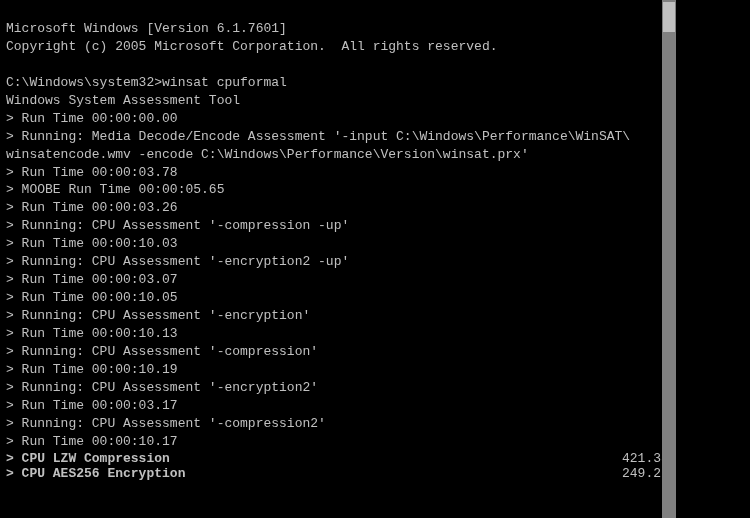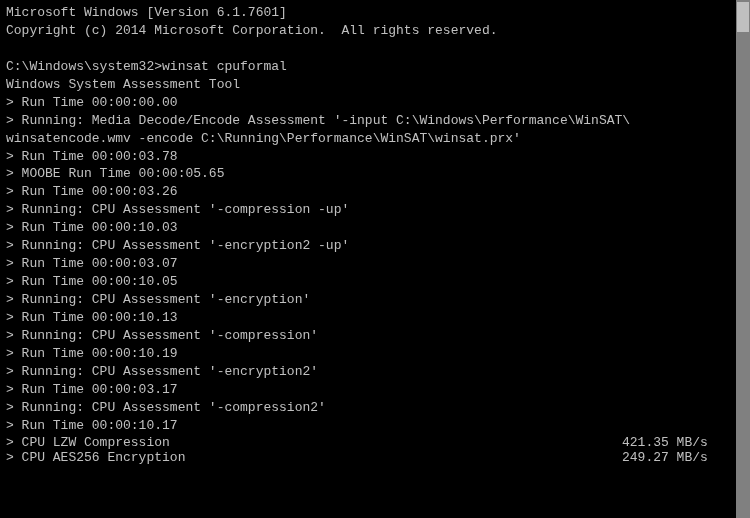--- a/index.html
+++ b/index.html
@@ -10,24 +10,24 @@
     body {
       width: 750px;
       height: 518px;
       background: #000;
       overflow: hidden;
       font-family: 'Courier New', Courier, monospace;
       font-size: 13px;
       color: #c0c0c0;
     }
     .terminal {
-      width: 750px;
+      width: 676px;
       height: 518px;
       background: #000;
-      padding: 4px 6px;
+      padding: 20px 6px;
       overflow: hidden;
       position: relative;
     }
     .scrollbar {
       position: absolute;
       right: 0;
       top: 0;
       width: 14px;
       height: 518px;
       background: #808080;
@@ -50,41 +50,42 @@
       white-space: pre;
       line-height: 1.38;
       color: #c0c0c0;
     }
     .two-col {
       display: flex;
       justify-content: space-between;
     }
     .two-col .left {
       white-space: pre;
+      font-weight: bold;
     }
     .two-col .right {
       white-space: pre;
       min-width: 120px;
       text-align: left;
       padding-right: 6px;
     }
   </style>
 </head>
 <body>
 
 <div class="terminal">
   <div class="content" id="terminal-content">
   <div class="line">Microsoft Windows [Version 6.1.7601]</div>
-      <div class="line">Copyright (c) 2014 Microsoft Corporation.  All rights reserved.</div>
+      <div class="line">Copyright (c) 2005 Microsoft Corporation.  All rights reserved.</div>
       <div class="line">&nbsp;</div>
       <div class="line">C:\Windows\system32&gt;winsat cpuformal</div>
       <div class="line">Windows System Assessment Tool</div>
       <div class="line">&gt; Run Time 00:00:00.00</div>
       <div class="line">&gt; Running: Media Decode/Encode Assessment '-input C:\Windows\Performance\WinSAT\</div>
-      <div class="line">winsatencode.wmv -encode C:\Running\Performance\WinSAT\winsat.prx'</div>
+      <div class="line">winsatencode.wmv -encode C:\Windows\Performance\Version\winsat.prx'</div>
       <div class="line">&gt; Run Time 00:00:03.78</div>
       <div class="line">&gt; MOOBE Run Time 00:00:05.65</div>
       <div class="line">&gt; Run Time 00:00:03.26</div>
       <div class="line">&gt; Running: CPU Assessment '-compression -up'</div>
       <div class="line">&gt; Run Time 00:00:10.03</div>
       <div class="line">&gt; Running: CPU Assessment '-encryption2 -up'</div>
       <div class="line">&gt; Run Time 00:00:03.07</div>
       <div class="line">&gt; Run Time 00:00:10.05</div>
       <div class="line">&gt; Running: CPU Assessment '-encryption'</div>
       <div class="line">&gt; Run Time 00:00:10.13</div>

